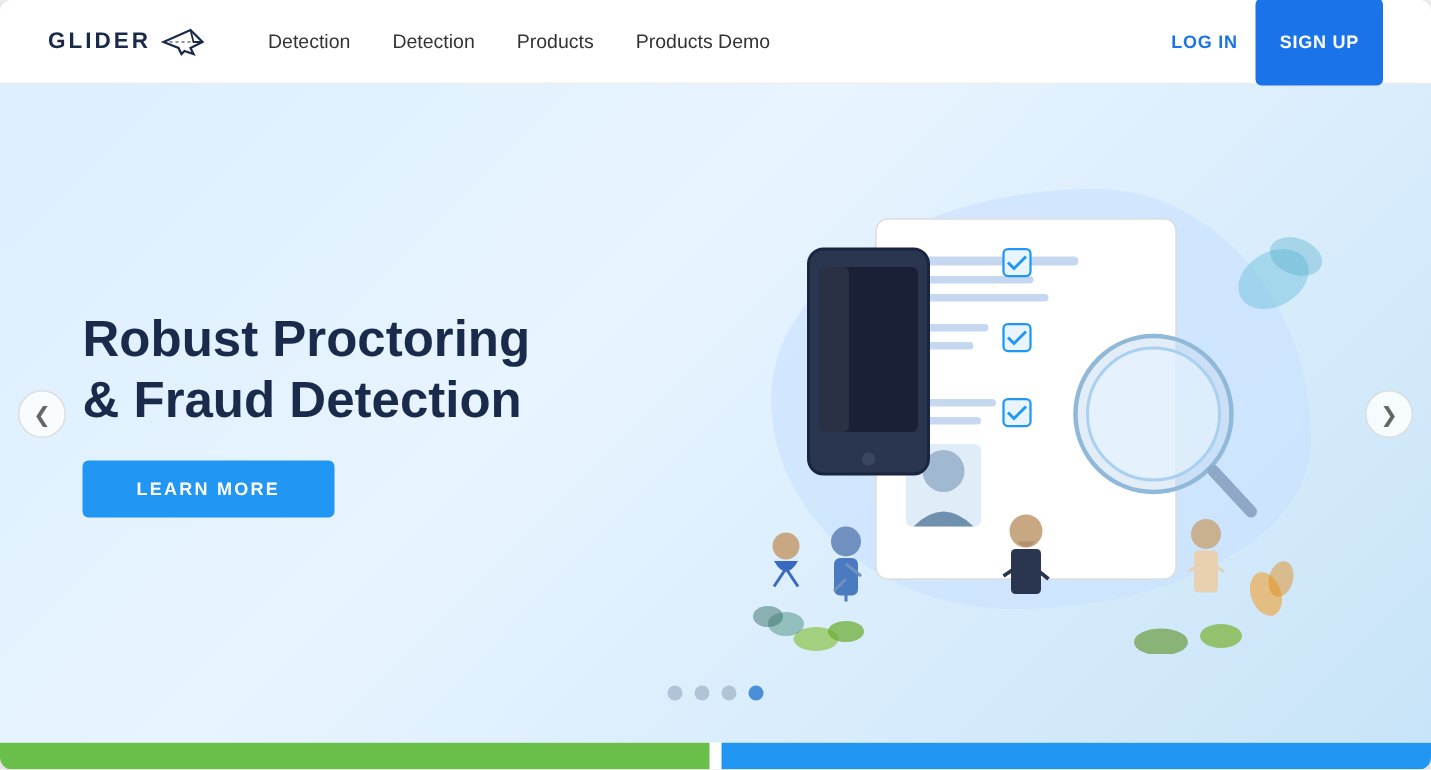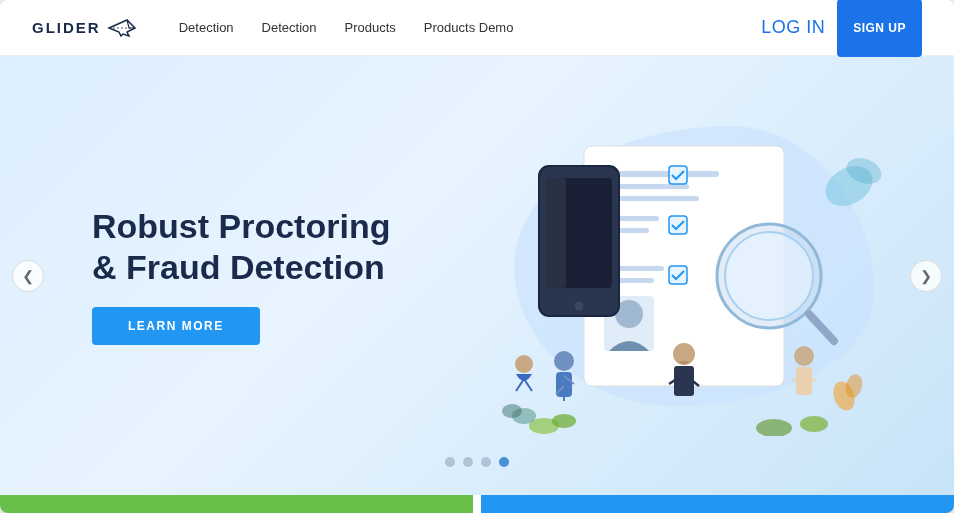--- a/index.html
+++ b/index.html
@@ -56,22 +56,22 @@
       color: #333;
       text-decoration: none;
       cursor: pointer;
     }
     .nav-actions {
       display: flex;
       align-items: center;
       gap: 12px;
     }
     .btn-login {
-      font-size: 18px;
-      font-weight: 400;
+      font-size: 12px;
+      font-weight: 700;
       color: #1a73e8;
       background: none;
       border: none;
       cursor: pointer;
       letter-spacing: 0.5px;
     }
     .btn-signup {
       font-size: 12px;
       font-weight: 700;
       color: #fff;
@@ -109,21 +109,21 @@
       cursor: pointer;
       z-index: 5;
       font-size: 14px;
       color: #666;
     }
     .carousel-arrow.left { left: 12px; }
     .carousel-arrow.right { right: 12px; }
 
     
     .hero-content {
-      padding: 0 0 0 92px;
+      padding: 0 0 0 55px;
       width: 48%;
       z-index: 2;
     }
     .hero-title {
       font-size: 34px;
       font-weight: 800;
       color: #1a2a4a;
       line-height: 1.2;
       margin-bottom: 20px;
     }

